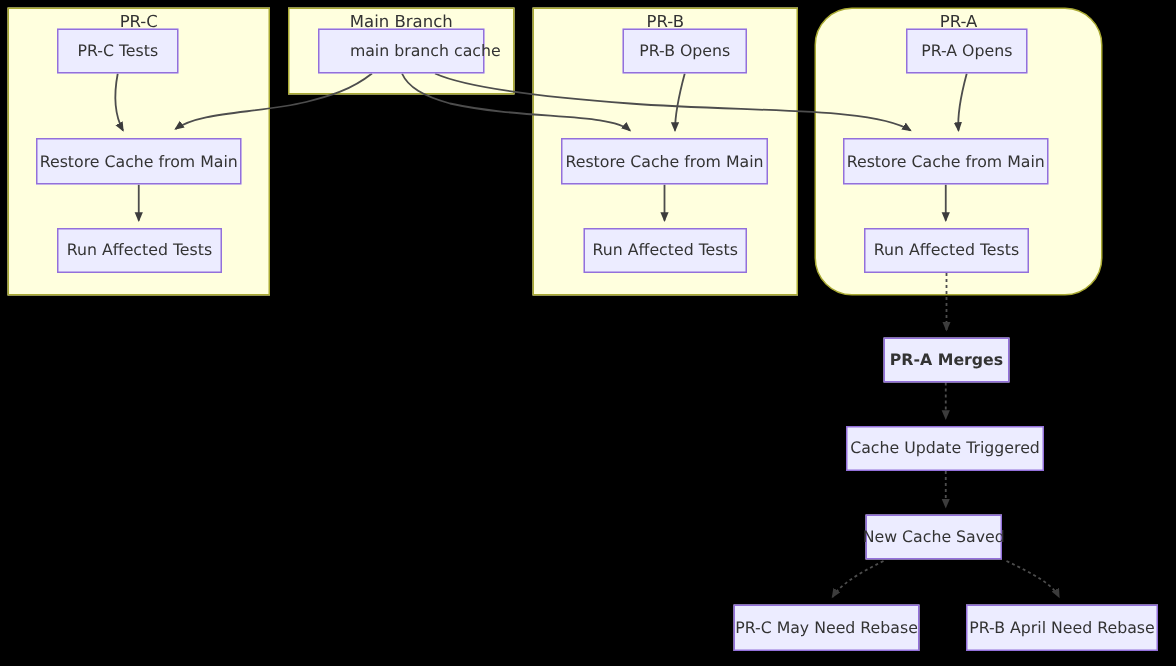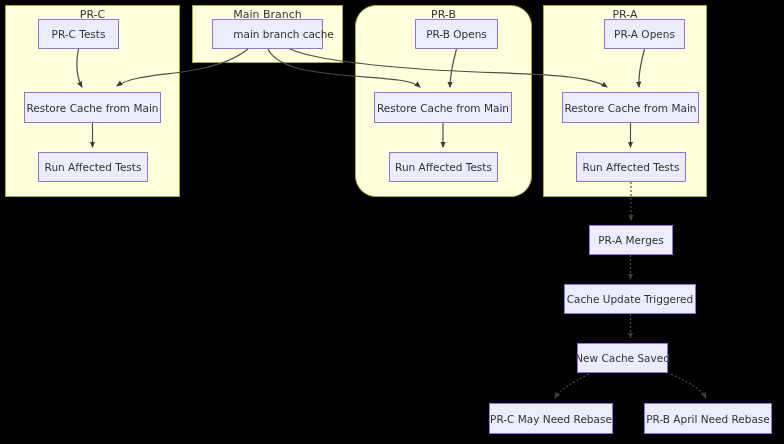--- a/index.html
+++ b/index.html
@@ -70,24 +70,24 @@
 <body>
 
 <div id="canvas">
   <div id="cluster-layer">
       <div class="cluster" style="left: 5px; top: 5px; width: 175px; height: 192px;">
         <span class="cluster-label">PR-C</span>
       </div>
       <div class="cluster" style="left: 192px; top: 5px; width: 151px; height: 58px;">
         <span class="cluster-label">Main Branch</span>
       </div>
-      <div class="cluster" style="left: 355px; top: 5px; width: 177px; height: 192px; border-radius: 21px;">
+      <div class="cluster" style="left: 355px; top: 5px; width: 177px; height: 192px;">
         <span class="cluster-label">PR-B</span>
       </div>
-      <div class="cluster" style="left: 543px; top: 5px; width: 164px; height: 192px;">
+      <div class="cluster" style="left: 543px; top: 5px; width: 192px; height: 192px; border-radius: 25px;">
         <span class="cluster-label">PR-A</span>
       </div>
     </div>
   <svg id="edge-layer" width="784" height="444" viewBox="0 0 784 444">
     <defs>
       <marker id="arrowhead" markerWidth="7" markerHeight="6" refX="5.5" refY="2.75" orient="auto" markerUnits="userSpaceOnUse">
         <path id="arrowhead-shape" d="M0,0 L6.5,2.75 L0,5.5 Z" fill="#3c3c3c"></path>
       </marker>
     </defs>
     <g id="edge-group">
@@ -131,21 +131,21 @@
       </div>
       <div class="node" style="left: 38px; top: 152px; width: 110px; height: 30px;">
         <span class="node-label">Run Affected Tests</span>
       </div>
       <div class="node" style="left: 389px; top: 152px; width: 109px; height: 30px;">
         <span class="node-label">Run Affected Tests</span>
       </div>
       <div class="node" style="left: 576px; top: 152px; width: 110px; height: 30px;">
         <span class="node-label">Run Affected Tests</span>
       </div>
-      <div class="node" style="left: 589px; top: 225px; width: 84px; height: 30px;">
+      <div class="node" style="left: 589px; top: 225px; width: 84px; height: 30px; font-weight: bold;">
         <span class="node-label">PR-A Merges</span>
       </div>
       <div class="node" style="left: 564px; top: 284px; width: 132px; height: 30px;">
         <span class="node-label">Cache Update Triggered</span>
       </div>
       <div class="node" style="left: 577px; top: 343px; width: 91px; height: 30px;">
         <span class="node-label">New Cache Saved</span>
       </div>
       <div class="node" style="left: 489px; top: 403px; width: 124px; height: 31px;">
         <span class="node-label">PR-C May Need Rebase</span>

